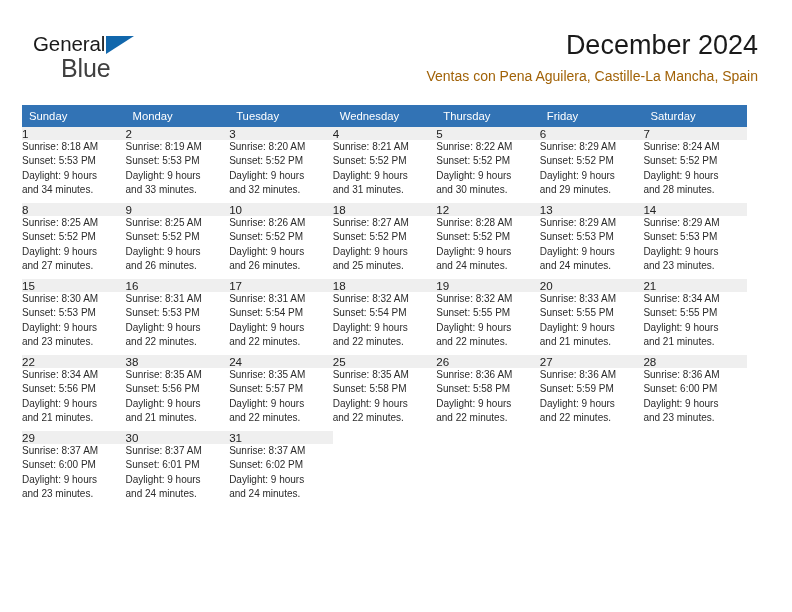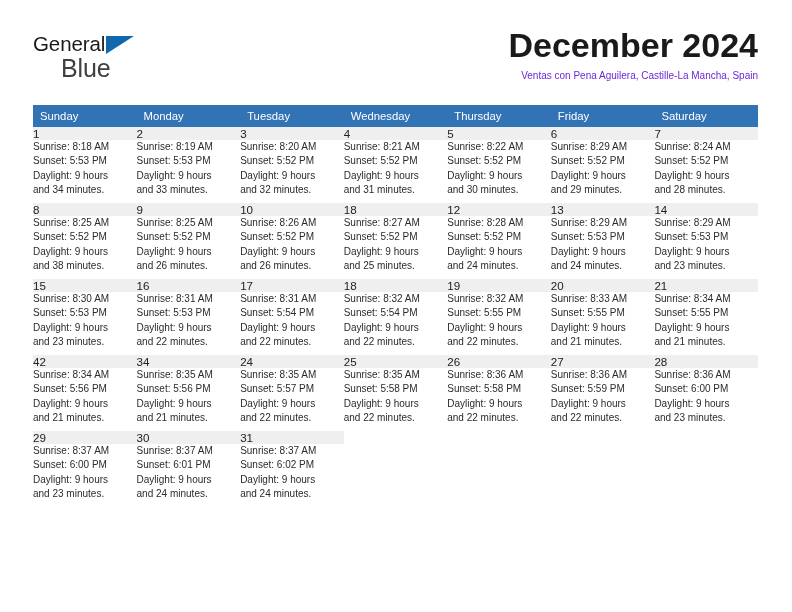--- a/index.html
+++ b/index.html
@@ -64,38 +64,38 @@
     border-bottom: 18px solid transparent;
   }
 
   .title-block {
     position: absolute;
     right: 0;
     top: 0;
     text-align: right;
   }
   .month-title {
-    font-size: 34px;
-    font-weight: bold;
+    font-size: 27px;
+    font-weight: normal;
     color: #1a1a1a;
     line-height: 34px;
     white-space: nowrap;
   }
   .location-title {
-    font-size: 10px;
-    color: #6d28d9;
+    font-size: 14px;
+    color: #a16207;
     line-height: 20px;
     margin-top: 4px;
     white-space: nowrap;
   }
 
   
   .calendar {
     position: absolute;
-    left: 33px;
+    left: 22px;
     top: 105px;
     width: 725px;
   }
   table.cal {
     border-collapse: collapse;
     table-layout: fixed;
     width: 725px;
   }
   table.cal th {
     background: #3273b5;
@@ -237,21 +237,21 @@
             <td class="daynum">18</td>
             <td class="daynum">12</td>
             <td class="daynum">13</td>
             <td class="daynum">14</td>
           </tr>
           <tr>
             <td class="dayinfo">
               <div>Sunrise: 8:25 AM</div>
               <div>Sunset: 5:52 PM</div>
               <div>Daylight: 9 hours</div>
-              <div>and 38 minutes.</div>
+              <div>and 27 minutes.</div>
             </td>
             <td class="dayinfo">
               <div>Sunrise: 8:25 AM</div>
               <div>Sunset: 5:52 PM</div>
               <div>Daylight: 9 hours</div>
               <div>and 26 minutes.</div>
             </td>
             <td class="dayinfo">
               <div>Sunrise: 8:26 AM</div>
               <div>Sunset: 5:52 PM</div>
@@ -336,22 +336,22 @@
               <div>Sunrise: 8:34 AM</div>
               <div>Sunset: 5:55 PM</div>
               <div>Daylight: 9 hours</div>
               <div>and 21 minutes.</div>
             </td>
           </tr>
           <tr class="week-sep">
             <td colspan="7"></td>
           </tr>
           <tr>
-            <td class="daynum">42</td>
-            <td class="daynum">34</td>
+            <td class="daynum">22</td>
+            <td class="daynum">38</td>
             <td class="daynum">24</td>
             <td class="daynum">25</td>
             <td class="daynum">26</td>
             <td class="daynum">27</td>
             <td class="daynum">28</td>
           </tr>
           <tr>
             <td class="dayinfo">
               <div>Sunrise: 8:34 AM</div>
               <div>Sunset: 5:56 PM</div>

